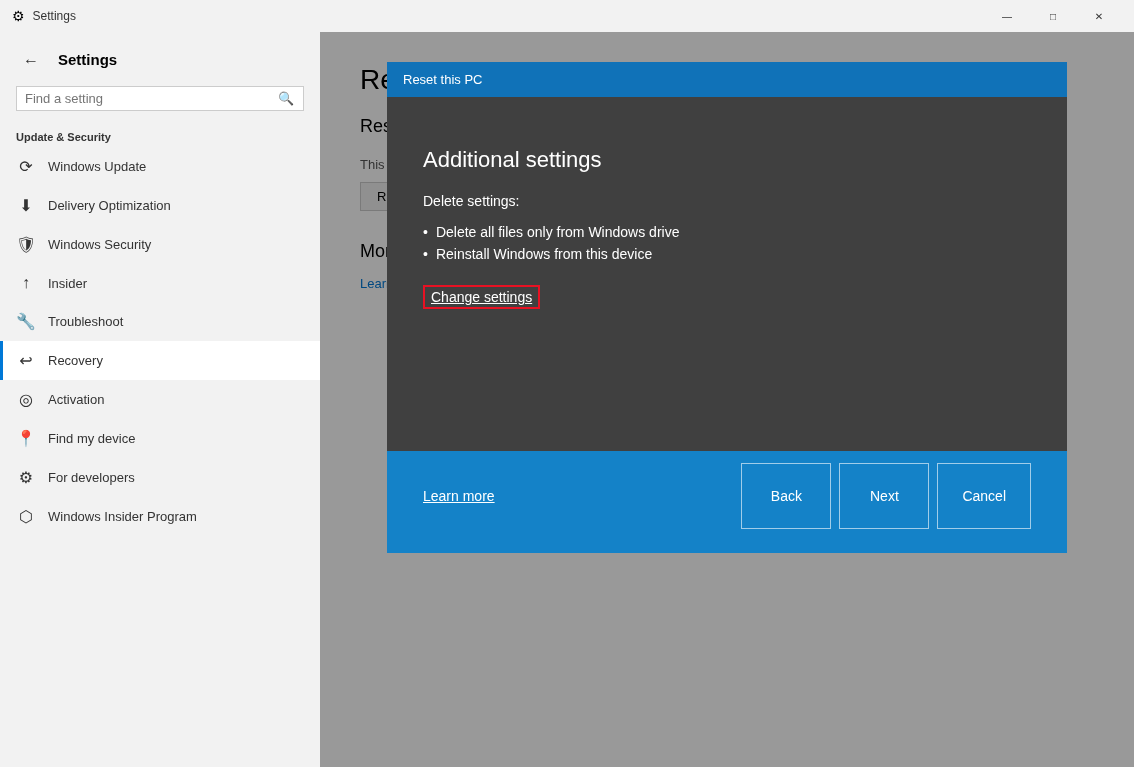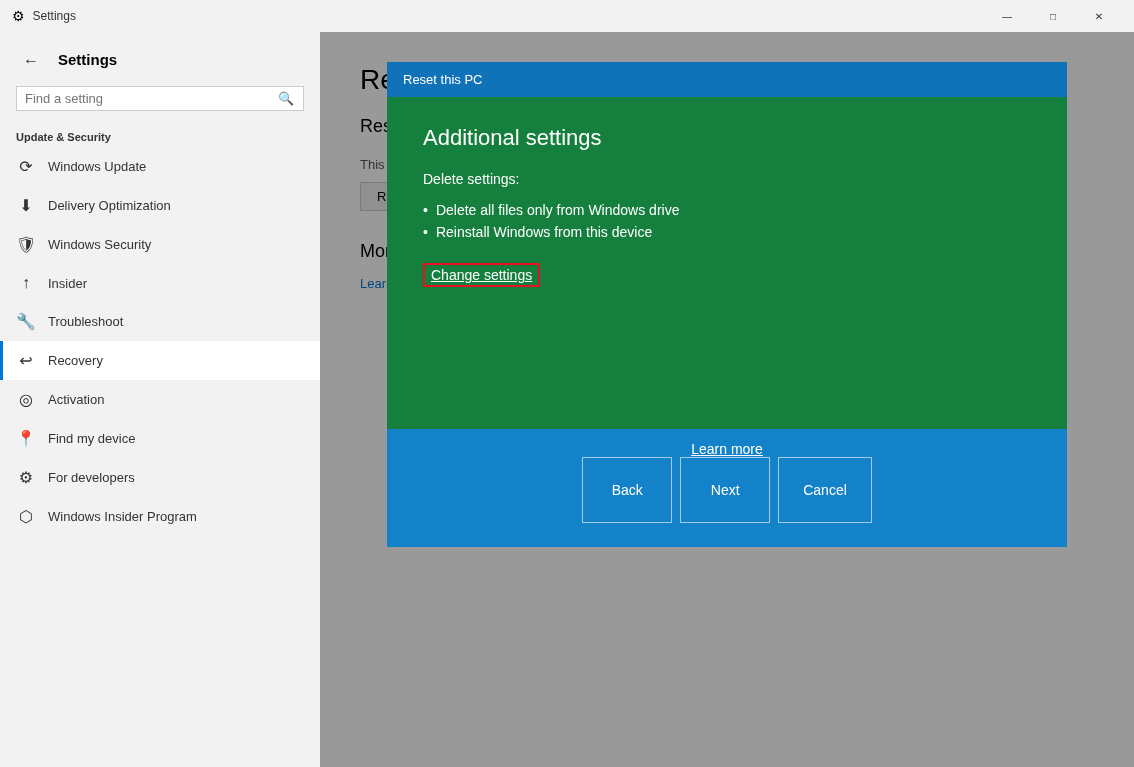--- a/index.html
+++ b/index.html
@@ -111,22 +111,22 @@
       display: flex;
       flex-direction: column;
     }
     .modal-header {
       background: #1072b8;
       padding: 10px 16px;
       display: flex; align-items: center;
     }
     .modal-header-title { font-size: 13px; color: white; }
     .modal-body {
-      background: #15803d;
-      padding: 28px 36px 24px 36px;
+      background: #404040;
+      padding: 50px 36px 24px 36px;
       flex: 1;
     }
     .modal-title { font-size: 22px; color: white; font-weight: 300; margin-bottom: 20px; }
     .modal-label { font-size: 14px; color: white; margin-bottom: 12px; }
     .modal-list { list-style: none; padding: 0; margin-bottom: 20px; }
     .modal-list li {
       font-size: 14px; color: white;
       padding: 3px 0;
       display: flex; gap: 8px;
     }
@@ -140,21 +140,20 @@
       border: 2px solid #e81123;
       padding: 2px 6px;
       margin-bottom: 118px;
     }
     .modal-footer {
       background: #1482c8;
       padding: 12px 36px 24px 36px;
       display: flex;
       align-items: center;
       justify-content: space-between;
-      flex-direction: column;
     }
     .learn-more-link {
       color: white; font-size: 14px; text-decoration: underline; cursor: pointer;
     }
     .modal-buttons { display: flex; gap: 8px; }
     .modal-btn {
       padding: 24px 24px;
       font-size: 14px;
       border: 1px solid rgba(255,255,255,0.6);
       background: transparent;

